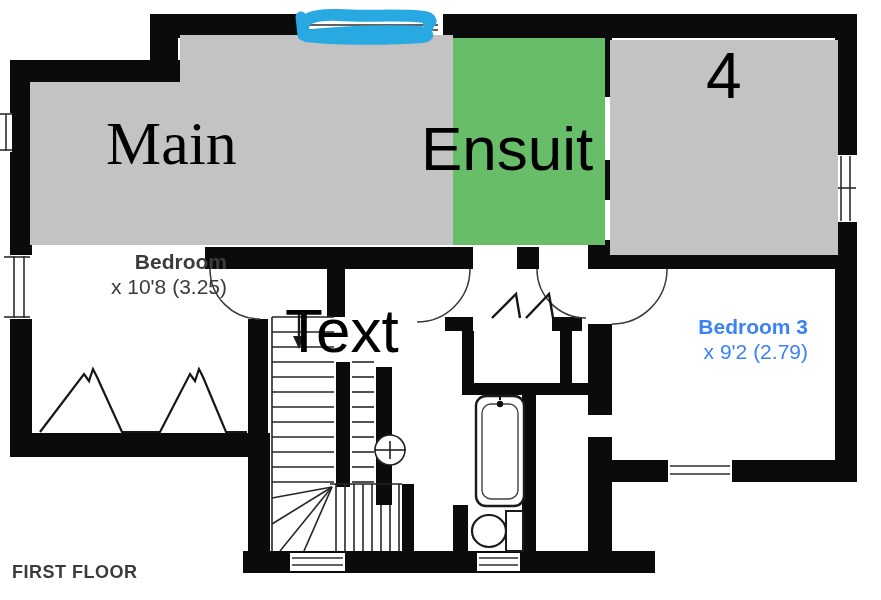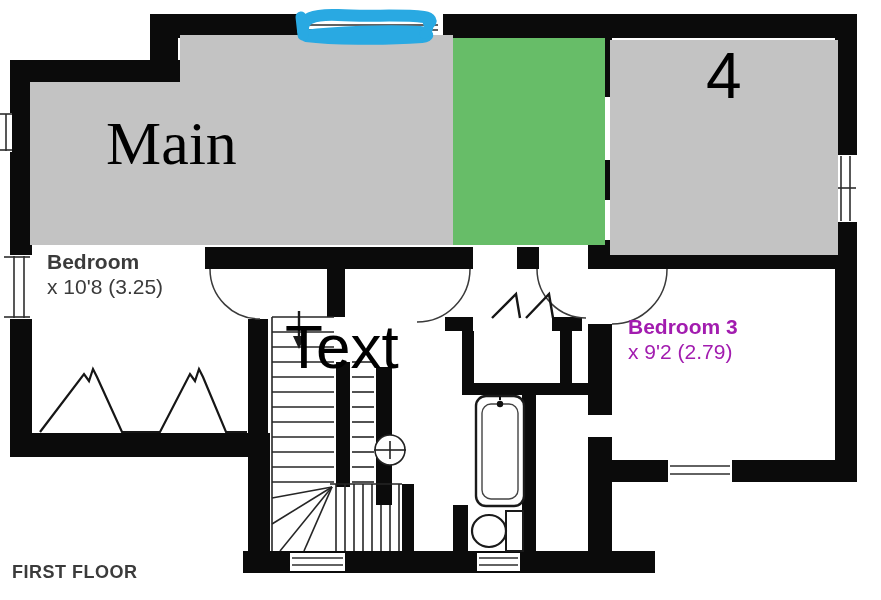--- a/index.html
+++ b/index.html
@@ -2,21 +2,21 @@
 <html><head>
 <meta charset="utf-8">
 <style>
   html,body{margin:0;padding:0;background:#fff;}
   .canvas{
     position:relative;width:881px;height:600px;background:#ffffff;
     font-family:"Liberation Sans", sans-serif;overflow:hidden;
   }
   .canvas svg{position:absolute;left:0;top:0;}
   .plan-label{
-    position:absolute;text-align:left;color:#3b3b3b;
+    position:absolute;text-align:right;color:#3b3b3b;
     font-size:21px;line-height:25px;font-weight:400;
   }
   .plan-label .room-name{font-weight:700;}
   .floor-title{
     position:absolute;left:12px;top:562px;font-size:18px;font-weight:700;
     color:#3b3b3b;letter-spacing:0.5px;
   }
   .overlay-rect{position:absolute;}
   .ann-text{
     position:absolute;color:#000;font-size:62px;line-height:1;
@@ -175,35 +175,36 @@
       <rect x="506" y="511" width="17" height="40" stroke-width="2"></rect>
       <ellipse cx="489" cy="531" rx="17" ry="16" stroke-width="2.2"></ellipse>
     </g>
   </svg>
 
   <div class="plan-label" style="left: 47px; top: 249px; width: 180px; color: rgb(59, 59, 59);">
     <div class="room-name">Bedroom</div>
     <div>x 10'8 (3.25)</div>
   </div>
 
-  <div class="plan-label" style="left: 628px; top: 314px; width: 180px; color: #a21caf;">
+  <div class="plan-label" style="left: 628px; top: 314px; width: 180px; color: #3b82f6;">
     <div class="room-name">Bedroom 3</div>
     <div>x 9'2 (2.79)</div>
   </div>
 
   <div class="floor-title" style="color: rgb(59, 59, 59);">FIRST FLOOR</div>
 
   <div class="overlay-rect" style="left: 180px; top: 35px; width: 273px; height: 210px; background: rgb(195, 195, 195);"></div>
   <div class="overlay-rect" style="left: 30px; top: 82px; width: 423px; height: 163px; background: rgb(195, 195, 195);"></div>
   <div class="overlay-rect" style="left: 453px; top: 38px; width: 152px; height: 207px; background: rgb(103, 189, 104);"></div>
   <div class="overlay-rect" style="left: 610px; top: 40px; width: 228px; height: 215px; background: rgb(195, 195, 195);"></div>
 
   <div class="ann-text" style="left:106px;top:112px;font-family:Liberation Serif, serif;">Main</div>
+  <div class="ann-text" style="left:421px;top:118px;">Ensuit</div>
   <div class="ann-text ann-text-4" style="left:706px;top:44px;">4</div>
-  <div class="ann-text" style="left:285px;top:316px;">Text</div>
+  <div class="ann-text" style="left:285px;top:300px;">Text</div>
 
   <svg width="881" height="600" viewBox="0 0 881 600" style="pointer-events:none;">
     <g fill="none" stroke-linecap="round" stroke-linejoin="round">
       <path d="M303 30 C302 19 312 14 338 15 C370 17 400 14 424 17 C431 18 432 22 429 23" stroke-width="12" style="stroke: rgb(41, 169, 226);"></path>
       <path d="M305 35 C335 31 388 29 420 31 C430 32 431 37 422 38 C382 41 330 40 306 37" stroke-width="10" style="stroke: rgb(41, 169, 226);"></path>
       <path d="M301 17 L303 35" stroke-width="11" style="stroke: rgb(41, 169, 226);"></path>
       <path d="M425 18 C431 21 430 31 424 34" stroke-width="9" style="stroke: rgb(41, 169, 226);"></path>
     </g>
   </svg>
 

